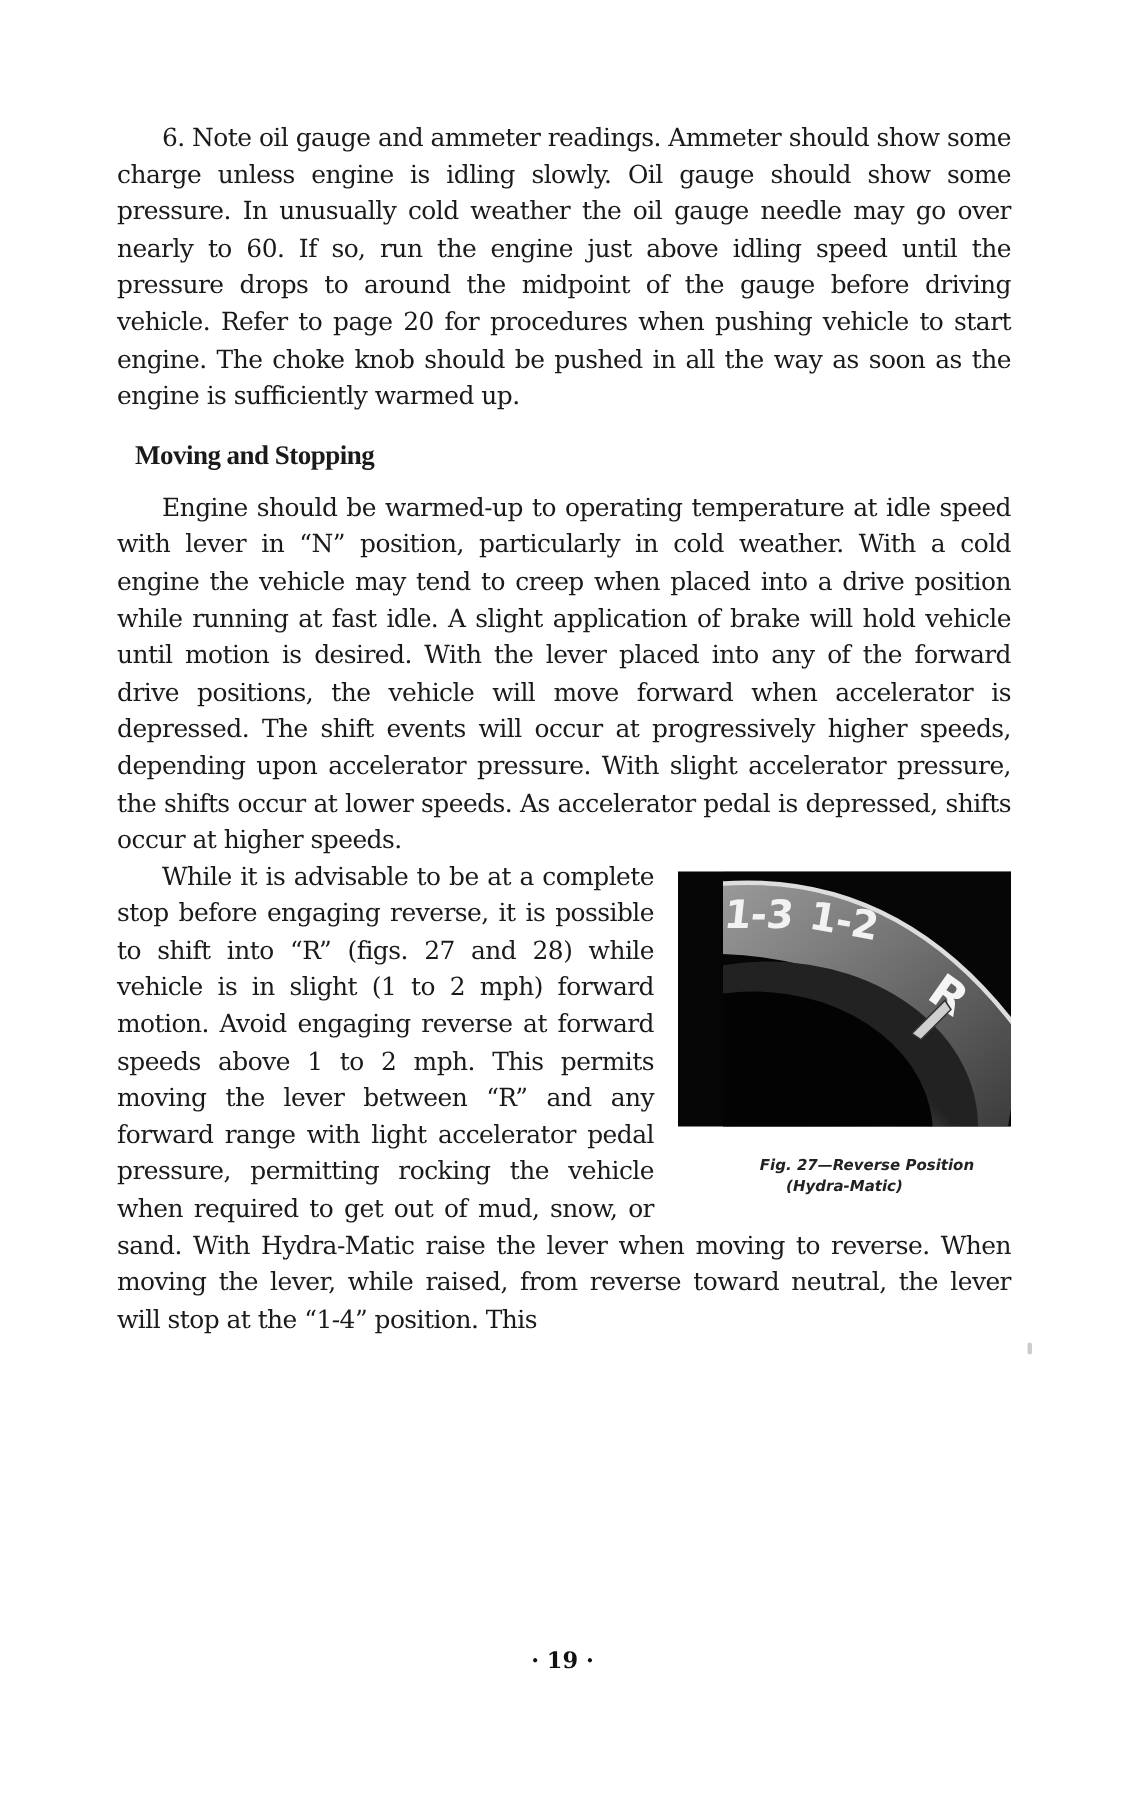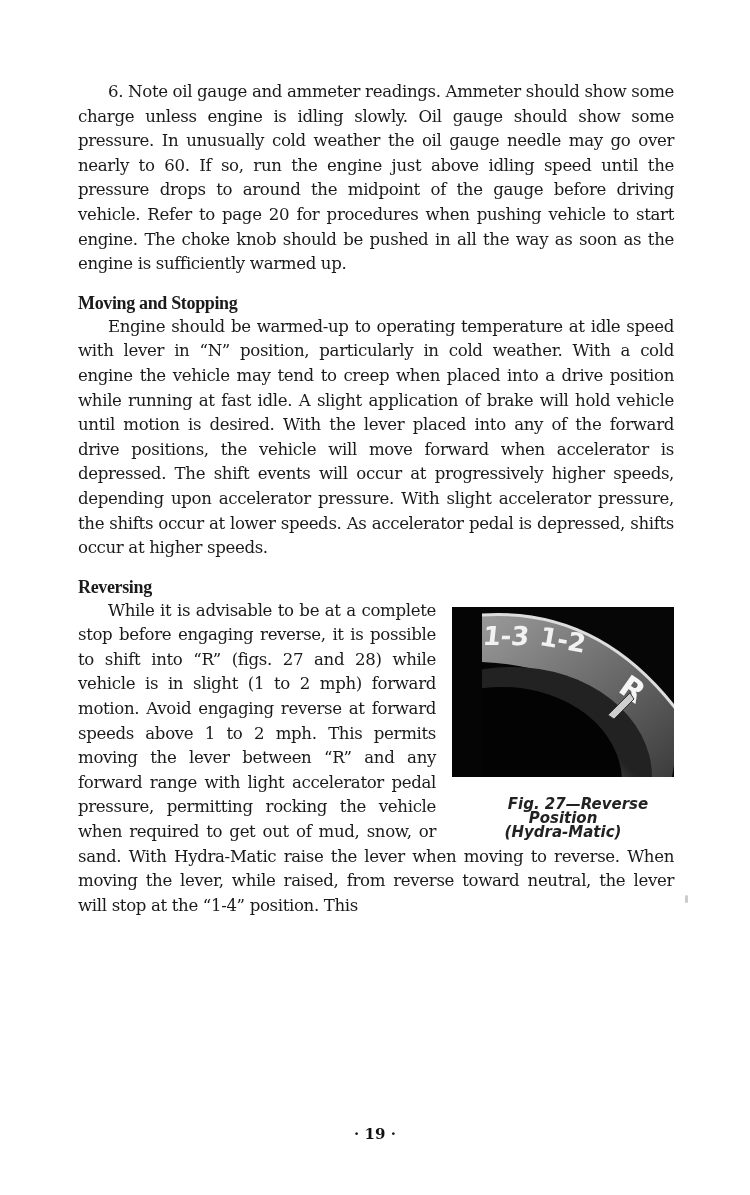--- a/index.html
+++ b/index.html
@@ -6,51 +6,50 @@
   body { width: 750px; height: 1195px; position: relative; overflow: hidden; }
   .page {
     position: absolute; left: 78px; top: 80px; width: 596px;
     font-family: "DejaVu Serif", "Liberation Serif", serif;
     font-size: 16.6px; line-height: 24.6px; color: #1a1a1a;
     letter-spacing: -0.35px;
   }
   .para { margin: 0; text-align: justify; text-indent: 30px; hyphens: manual; }
   .heading {
     font-family: "Liberation Serif", "DejaVu Serif", serif;
-    font-weight: bold; font-size: 18px; margin: 0; line-height: 24px;
+    font-weight: bold; font-size: 18px; margin: 12px; line-height: 24px;
   }
   .gap-head { margin-top: 14px; }
   .figure {
     float: right; width: 222px; margin: 8px 0 0 16px;
     text-align: center;
   }
   .photo {
     width: 222px; height: 170px; background: #050505; position: relative; overflow: hidden;
   }
   .caption {
     font-family: "DejaVu Sans", sans-serif; font-style: italic; font-weight: bold;
-    font-size: 15px; line-height: 14px; margin-top: 20px; color: #222;
+    font-size: 10px; line-height: 14px; margin-top: 20px; color: #222;
     letter-spacing: 0;
   }
   .page-number {
-    position: absolute; left: 0; width: 750px; top: 1125px; text-align: center;
+    position: absolute; left: 0; width: 750px; top: 1098px; text-align: center;
     font-family: "DejaVu Serif", serif; font-weight: bold; font-size: 15px; color: #111;
   }
   .speck { position:absolute; right: 62px; top: 895px; width: 3px; height: 8px; background:#ccc; border-radius: 2px; }
 </style>
 </head>
 <body>
 
 <div class="page">
   <p class="para">6. Note oil gauge and ammeter readings. Ammeter should show some charge unless engine is idling slowly. Oil gauge should show some pressure. In unusually cold weather the oil gauge needle may go over nearly to 60. If so, run the engine just above idling speed until the pressure drops to around the midpoint of the gauge before driving vehicle. Refer to page 20 for procedures when pushing vehicle to start engine. The choke knob should be pushed in all the way as soon as the engine is sufficiently warmed up.</p>
 
   <h3 class="heading gap-head">Moving and Stopping</h3>
   <p class="para">Engine should be warmed-up to operating temperature at idle speed with lever in “N” position, particularly in cold weather. With a cold engine the vehicle may tend to creep when placed into a drive position while running at fast idle. A slight application of brake will hold vehicle until motion is desired. With the lever placed into any of the forward drive positions, the vehicle will move forward when accelerator is depressed. The shift events will occur at progressively higher speeds, depending upon accelerator pressure. With slight ac­celerator pressure, the shifts occur at lower speeds. As accel­erator pedal is depressed, shifts occur at higher speeds.</p>
 
-  <h3 class="heading gap-head">Reversing</h3>
   <p class="para">
     <span class="figure" style="display:block;">
       <span class="photo" style="display:block;">
         <svg width="222" height="170" viewBox="0 0 222 170">
           <defs>
             <linearGradient id="band" x1="0" y1="0" x2="1" y2="1">
               <stop offset="0" stop-color="#9a9a9a"></stop>
               <stop offset="0.5" stop-color="#6b6b6b"></stop>
               <stop offset="1" stop-color="#3a3a3a"></stop>
             </linearGradient>

